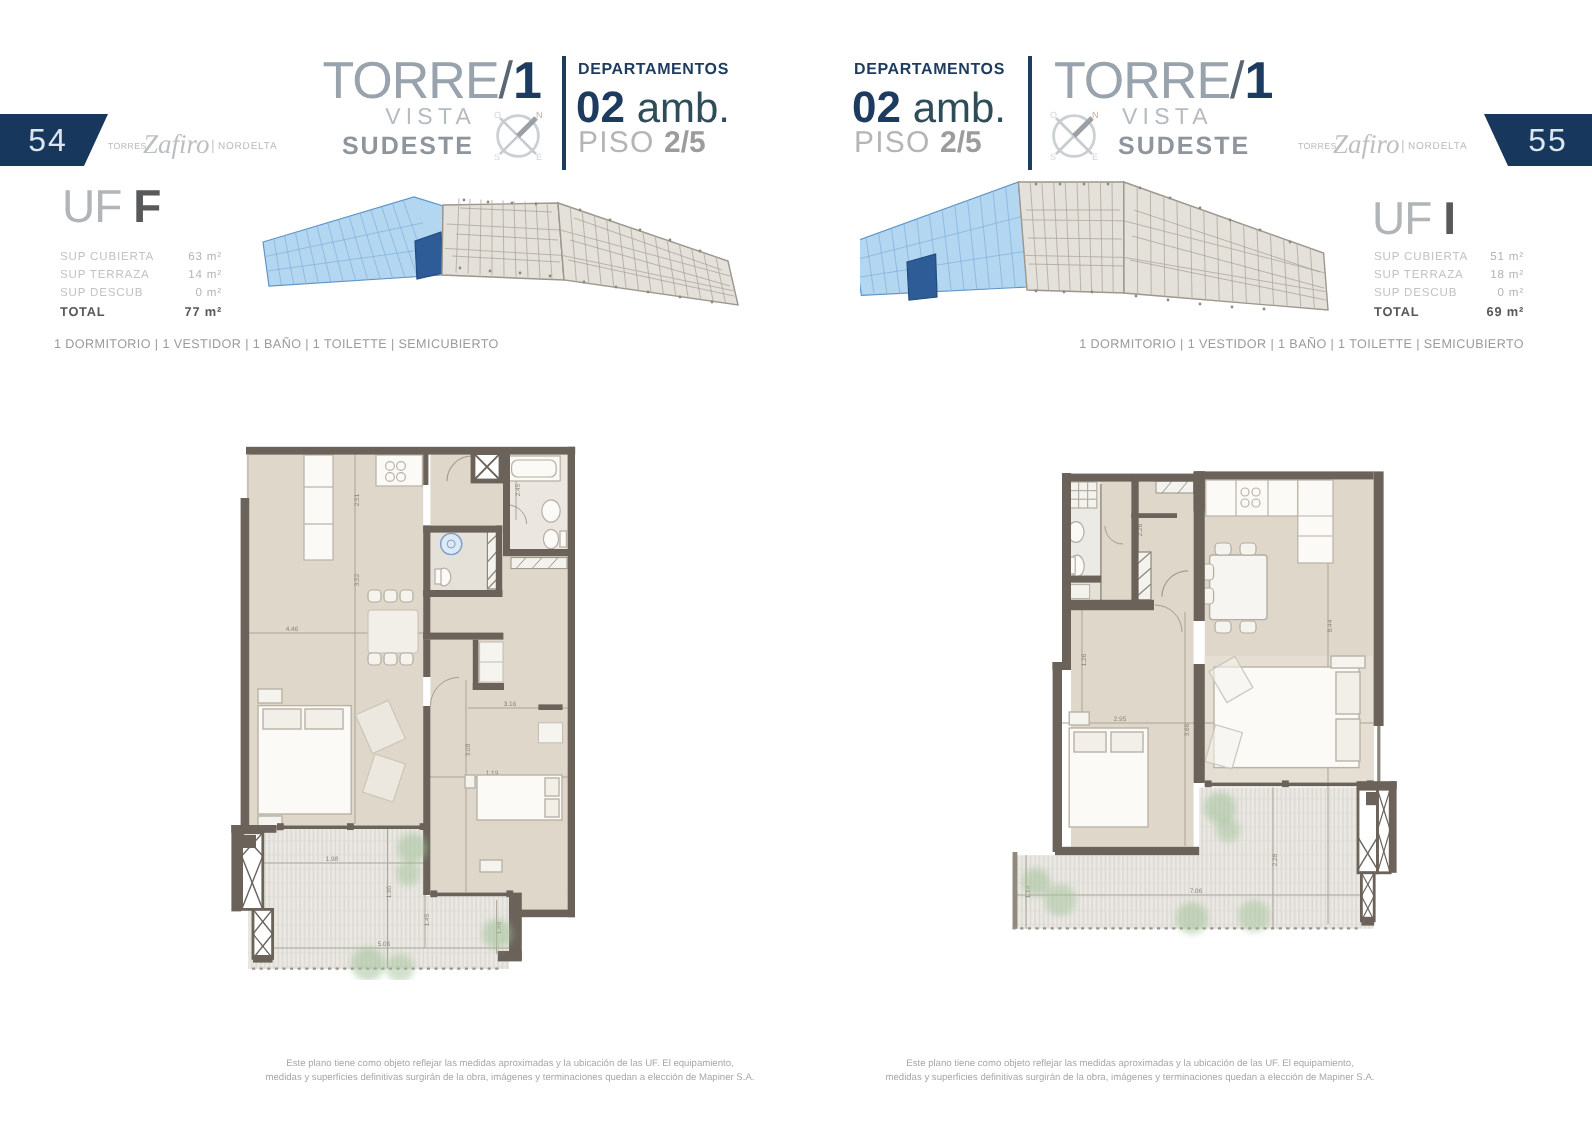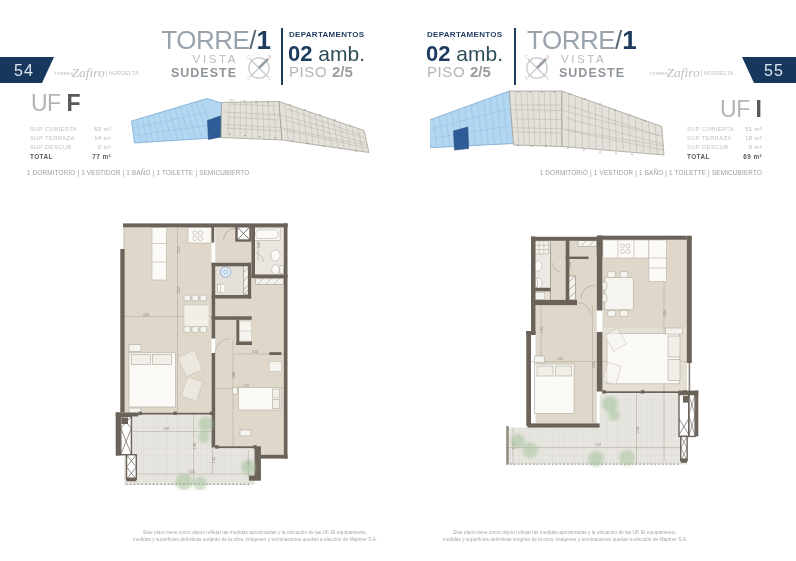--- a/index.html
+++ b/index.html
@@ -429,21 +429,21 @@
 <text x="24" y="7" font-size="4.5" fill="#d0a8a8">N</text>
 <text x="3" y="7" font-size="4.5" fill="#d2d5d8">O</text>
 <text x="3" y="28" font-size="4.5" fill="#d2d5d8">S</text>
 <text x="24" y="28" font-size="4.5" fill="#d2d5d8">E</text>
 </svg>
 
 <div class="abs" style="left:561px;top:53px;font-size:11.5px;letter-spacing:2.6px;color:#b6bbc0;">VISTA</div>
 
 <div class="abs" style="left:559px;top:66px;font-size:12.5px;font-weight:bold;letter-spacing:1px;color:#8f959c;">SUDESTE</div>
 
-<div class="abs" style="left:686px;top:96px;width:76px;text-align:right;"><span style="font-size:23px;color:#b2b5b7;letter-spacing:-0.5px;">UF </span><span style="font-size:23px;color:#58595b;font-weight:bold;">I</span></div>
+<div class="abs" style="left:686px;top:96px;width:76px;text-align:left;"><span style="font-size:23px;color:#b2b5b7;letter-spacing:-0.5px;">UF </span><span style="font-size:23px;color:#58595b;font-weight:bold;">I</span></div>
 
 <div class="abs" style="left:687px;top:126px;width:75px;font-size:5.8px;color:#c2c2c2;letter-spacing:0.4px;">
 <div style="height:9px;"><span>SUP CUBIERTA</span><span style="float:right;color:#b4b4b4;">51 m²</span></div>
 <div style="height:9px;"><span>SUP TERRAZA</span><span style="float:right;color:#b4b4b4;">18 m²</span></div>
 <div style="height:9px;"><span>SUP DESCUB</span><span style="float:right;color:#b4b4b4;">0 m²</span></div>
 <div style="height:9px;font-size:6.4px;color:#58595b;font-weight:bold;"><span>TOTAL</span><span style="float:right;">69 m²</span></div>
 </div>
 
 <svg class="abs" style="left:430px;top:85px" width="245" height="78" viewBox="430 85 245 78">
 <g id="siteR">

